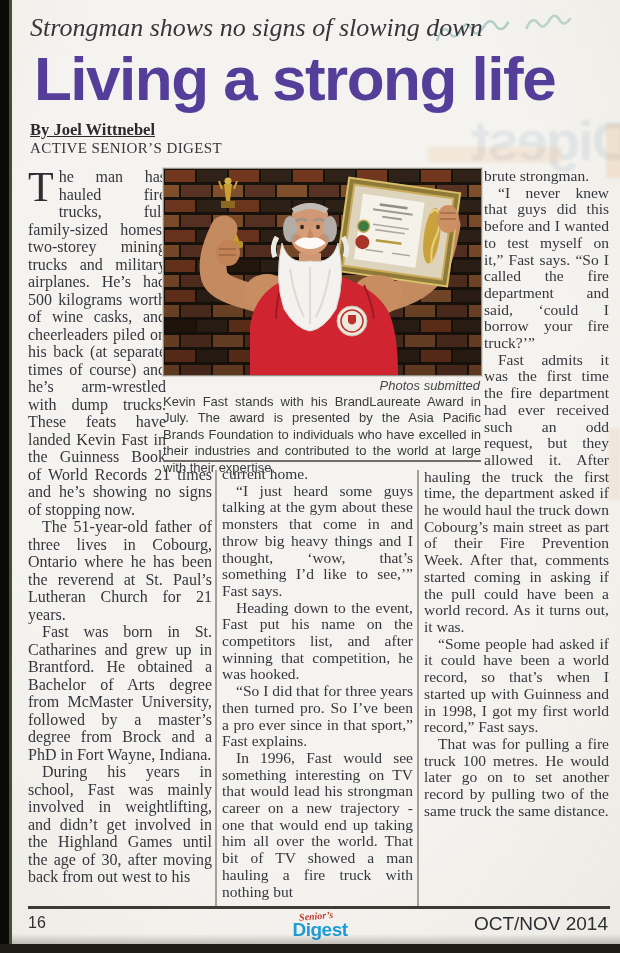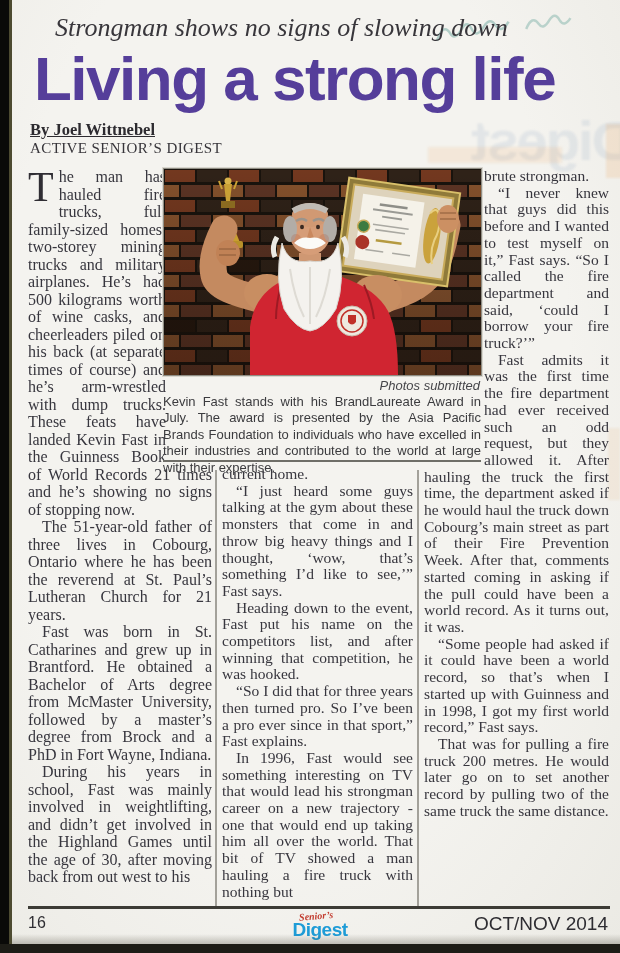--- a/index.html
+++ b/index.html
@@ -17,21 +17,21 @@
   .ghost{position:absolute;pointer-events:none;}
   .ghost-digest{left:408px;top:108px;width:212px;font:bold 56px "Liberation Sans",sans-serif;
         color:rgba(125,155,190,.15);transform:scaleX(-1);filter:blur(1px);letter-spacing:-2px;}
   .ghost-bar-h{left:416px;top:147px;width:134px;height:16px;background:rgba(235,150,60,.12);filter:blur(1.5px);}
   .ghost-bar-v{left:594px;top:124px;width:16px;height:54px;background:rgba(235,150,60,.16);filter:blur(1px);}
   .ghost-bar-v2{left:596px;top:428px;width:12px;height:72px;background:rgba(230,150,70,.10);filter:blur(1px);}
   .ghost-scribble{left:418px;top:4px;}
 
   
   .kicker{position:absolute;left:18px;top:12px;width:480px;
-        font:italic 26px/32px "Liberation Serif",serif;color:#38363b;margin-left:25px;}
+        font:italic 26px/32px "Liberation Serif",serif;color:#38363b;}
   .headline{position:absolute;left:14px;top:38px;margin:8px;width:592px;
         font:bold 62px/66px "Liberation Sans",sans-serif;color:#553e9a;letter-spacing:-1.5px;}
   .byline{position:absolute;left:18px;top:120px;font:bold 16.5px "Liberation Serif",serif;color:#2d2b30;text-decoration:underline;}
   .pub{position:absolute;left:18px;top:140px;font:15px "Liberation Serif",serif;color:#37353a;letter-spacing:.4px;}
 
   
   .col{position:absolute;color:#37363e;text-align:justify;}
   .col p{margin:0;text-indent:14px;}
   .col p.p-first,.col p.cont{text-indent:0;}
   .col1{left:16px;top:168px;width:184px;height:740px;font:16px/17.5px "Liberation Serif",serif;}
@@ -197,21 +197,21 @@
     <p>“So I did that for three years then turned pro. So I’ve been a pro ever since in that sport,” Fast explains.</p>
     <p>In 1996, Fast would see something interesting on TV that would lead his strongman career on a new trajectory - one that would end up taking him all over the world. That bit of TV showed a man hauling a fire truck with nothing but</p>
   </div>
 
   <div class="col col3">
     <div class="spacer-l"></div>
     <p class="cont">brute strongman.</p>
     <p>“I never knew that guys did this before and I wanted to test myself on it,” Fast says. “So I called the fire department and said, ‘could I borrow your fire truck?’”</p>
     <p>Fast admits it was the first time the fire department had ever received such an odd request, but they allowed it. After hauling the truck the first time, the department asked if he would haul the truck down Cobourg’s main street as part of their Fire Prevention Week. After that, comments started coming in asking if the pull could have been a world record. As it turns out, it was.</p>
     <p>“Some people had asked if it could have been a world record, so that’s when I started up with Guinness and in 1998, I got my first world record,” Fast says.</p>
-    <p>That was for pulling a fire truck 200 metres. He would later go on to set another record by pulling two of the same truck the same distance.</p>
+    <p>That was for pulling a fire truck 100 metres. He would later go on to set another record by pulling two of the same truck the same distance.</p>
   </div>
 
   <div class="vrule vrule1"></div>
   <div class="vrule vrule2"></div>
 
   <div class="footer-rule"></div>
   <div class="page-number">16</div>
   <div class="logo">
     <span class="logo-top">Senior’s</span>
     <span class="logo-bottom">Digest</span>

